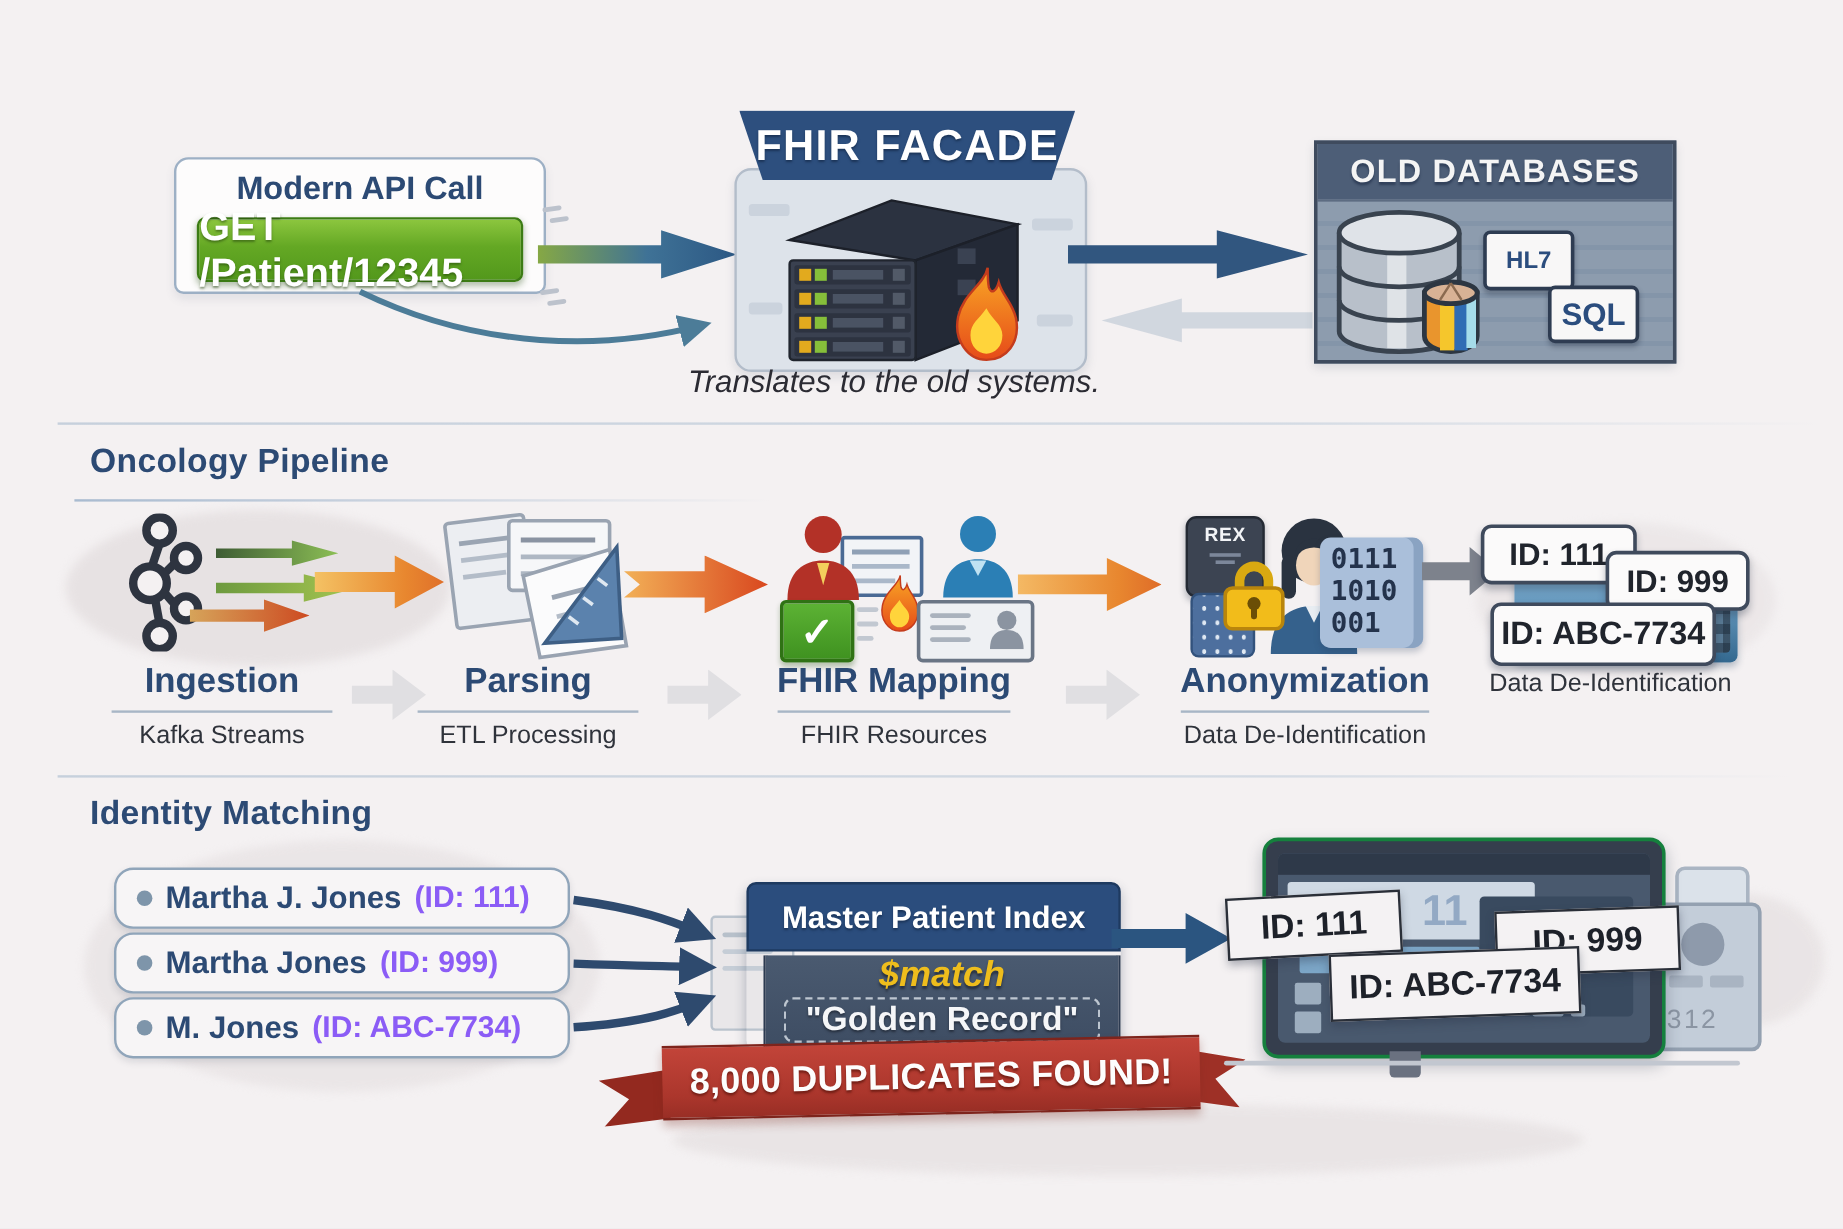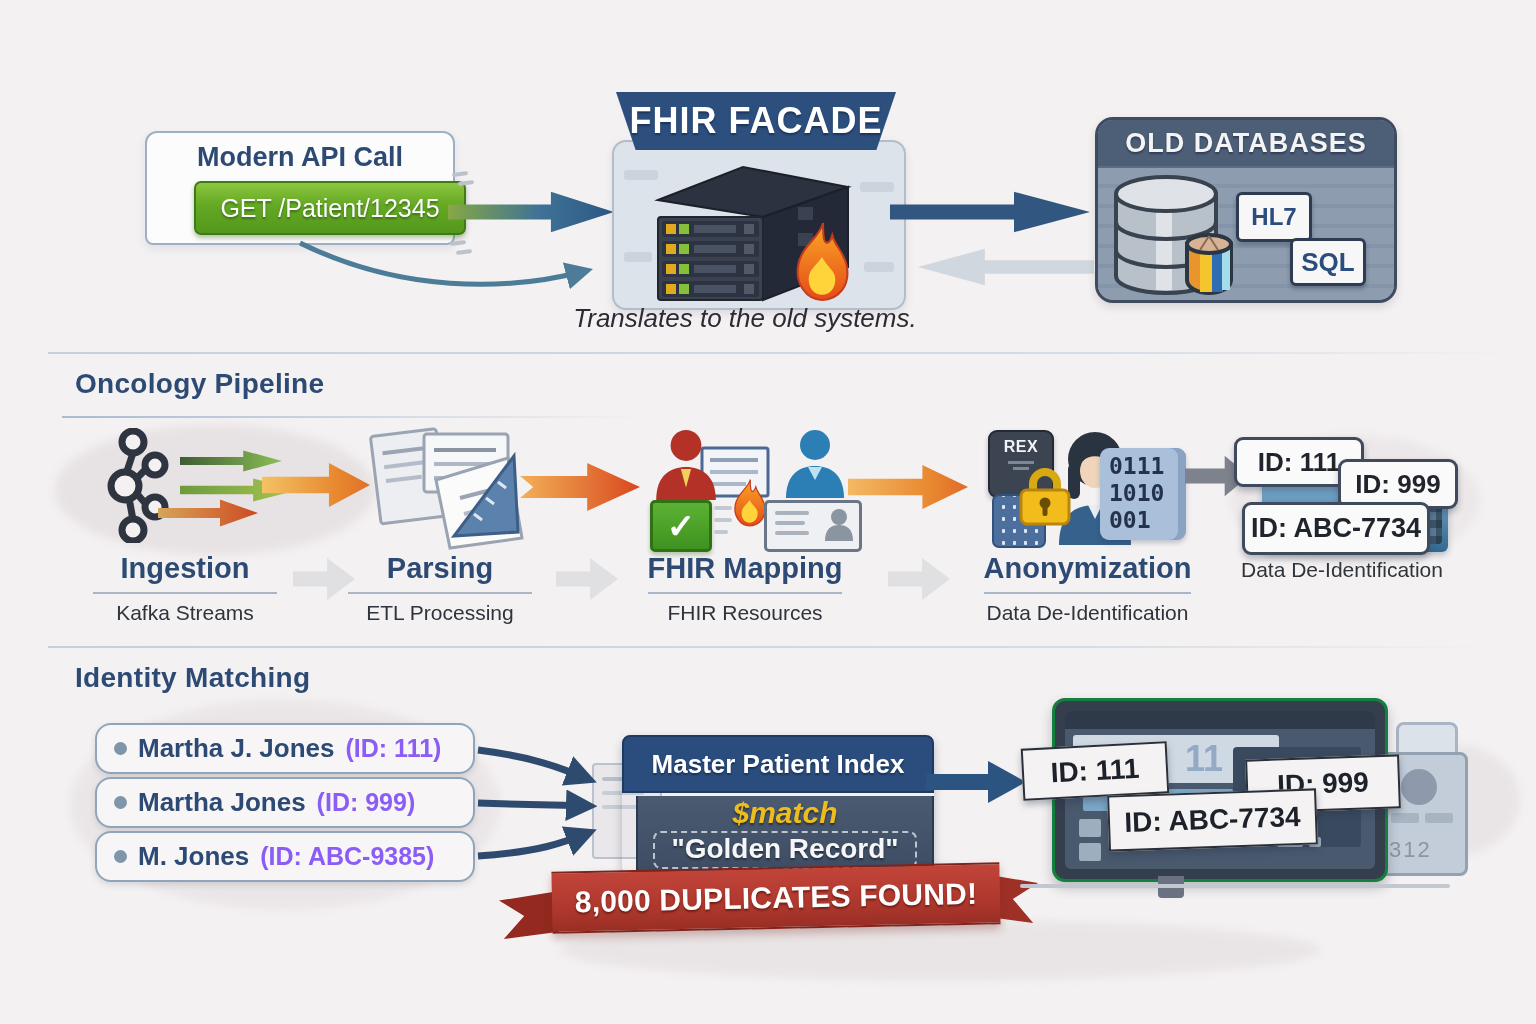--- a/index.html
+++ b/index.html
@@ -11,28 +11,28 @@
   .ar{position:absolute;clip-path:polygon(0 32%,62% 32%,62% 2%,100% 50%,62% 98%,62% 68%,0 68%);}
   .al{position:absolute;clip-path:polygon(100% 32%,38% 32%,38% 2%,0 50%,38% 98%,38% 68%,100% 68%);}
   .arn{position:absolute;clip-path:polygon(0 28%,56% 28%,56% 2%,100% 50%,56% 98%,56% 72%,0 72%,11% 50%);}
   .hatch{background-image:repeating-linear-gradient(135deg,rgba(255,255,255,.10) 0 5px,transparent 5px 11px);}
   
   .h1{position:absolute;font-weight:bold;color:#2c4a74;font-size:28px;letter-spacing:.3px;}
   .divider{position:absolute;height:2px;background:linear-gradient(90deg,#c6d0dc,#d4dbe4 70%,rgba(212,219,228,0));}
   
   #api-card{position:absolute;left:145px;top:131px;width:306px;height:110px;background:#fdfcfc;border:2px solid #9db0c5;border-radius:12px 12px 8px 8px;box-shadow:0 4px 8px rgba(90,100,120,.12);}
   #api-card .ttl{margin-top:9px;text-align:center;font-size:27px;font-weight:bold;color:#2c4a74;}
-  #get-btn{position:absolute;left:17px;top:48px;width:268px;height:50px;border-radius:7px;border:2px solid #3c7c14;background:linear-gradient(180deg,#8cc63e 0%,#64a824 45%,#53981c 100%);display:flex;align-items:center;justify-content:center;color:#fff;font-weight:normal;font-size:25px;text-shadow:0 2px 2px rgba(30,60,10,.5);box-shadow:0 3px 5px rgba(40,80,20,.35);margin-left:30px;}
+  #get-btn{position:absolute;left:17px;top:48px;width:268px;height:50px;border-radius:7px;border:2px solid #3c7c14;background:linear-gradient(180deg,#8cc63e 0%,#64a824 45%,#53981c 100%);display:flex;align-items:center;justify-content:center;color:#fff;font-weight:bold;font-size:33px;text-shadow:0 2px 2px rgba(30,60,10,.5);box-shadow:0 3px 5px rgba(40,80,20,.35);}
   .dash{position:absolute;height:4px;background:#bcc2cc;border-radius:2px;transform:rotate(-8deg);}
   
   #facade-banner{position:absolute;left:616px;top:92px;width:280px;height:58px;background:#2d4f7e;clip-path:polygon(0 0,100% 0,93% 100%,7% 100%);display:flex;align-items:center;justify-content:center;color:#fff;font-weight:bold;font-size:36px;letter-spacing:1px;text-shadow:0 2px 2px rgba(10,25,50,.5);}
   #facade-panel{position:absolute;left:612px;top:140px;width:290px;height:166px;background:#dde3ea;border:2px solid #b3bdca;border-radius:14px;box-shadow:0 4px 8px rgba(90,100,120,.15);}
   #facade-panel .slat{position:absolute;height:10px;background:#cbd3dd;border-radius:3px;}
   
-  #old-db{position:absolute;left:1095px;top:117px;width:296px;height:180px;border:3px solid #3f4b5e;border-radius:18px;overflow:hidden;background:#8d9cae;box-shadow:0 4px 8px rgba(90,100,120,.2);}
+  #old-db{position:absolute;left:1095px;top:117px;width:296px;height:180px;border:3px solid #3f4b5e;border-radius:0;overflow:hidden;background:#8d9cae;box-shadow:0 4px 8px rgba(90,100,120,.2);}
   #old-db .hdr{height:46px;background:#4d5e77;display:flex;align-items:center;justify-content:center;color:#f4f4f4;font-weight:bold;font-size:27px;letter-spacing:1px;text-shadow:0 2px 2px rgba(10,25,50,.45);}
   #old-db .body{position:relative;height:134px;background:repeating-linear-gradient(180deg,#8d9cae 0 16px,#8495a9 16px 20px);border-top:2px solid #5d6c82;}
   .db-tag{position:absolute;background:#f8f7f7;border:3px solid #2e3c52;border-radius:6px;display:flex;align-items:center;justify-content:center;font-weight:bold;color:#2b4d7e;box-shadow:0 3px 4px rgba(20,30,50,.3);}
   #caption-top{position:absolute;left:520px;top:303px;width:450px;text-align:center;font-style:italic;font-size:26px;color:#2b2b33;}
   
   .stage{position:absolute;text-align:center;}
   .stage .lbl{font-size:29px;font-weight:bold;color:#2c4a74;}
   .stage .rule{height:2px;background:#a8b6c6;margin:7px auto 7px;width:92%;}
   .stage .sub{font-size:21px;color:#2f333b;}
   .gray-arrow{position:absolute;background:#e0dfe2;clip-path:polygon(0 32%,55% 32%,55% 0,100% 50%,55% 100%,55% 68%,0 68%);}
@@ -171,21 +171,21 @@
         <ellipse cx="56" cy="20" rx="50" ry="17" fill="#dfe3e8" stroke="#39434f" stroke-width="4"></ellipse>
       </svg>
       <svg class="abs" style="left:82px;top:64px;" width="58" height="66" viewBox="0 0 58 66">
         <path d="M7 12 L7 48 A22 13 0 0 0 51 48 L51 12 Z" fill="#e9952d" stroke="#2c3642" stroke-width="4"></path>
         <rect x="20" y="12" width="12" height="48" fill="#f5c62c"></rect>
         <rect x="32" y="12" width="11" height="48" fill="#2f6cb4"></rect>
         <rect x="42" y="14" width="8" height="44" fill="#a5dcea"></rect>
         <ellipse cx="29" cy="12" rx="22" ry="9" fill="#d8b295" stroke="#2c3642" stroke-width="4"></ellipse>
         <path d="M29 4 L20 18 M29 4 L38 18" stroke="#8a6a50" stroke-width="2" fill="none"></path>
       </svg>
-      <div class="db-tag" style="left:138px;top:24px;width:70px;height:44px;font-size:24px;">HL7</div>
+      <div class="db-tag" style="left:138px;top:24px;width:70px;height:44px;font-size:20px;">HL7</div>
       <div class="db-tag" style="left:192px;top:70px;width:70px;height:42px;font-size:26px;">SQL</div>
     </div>
   </div>
 
   <div id="caption-top">Translates to the old systems.</div>
 
   <div class="divider" style="left:48px;top:352px;width:1470px;"></div>
 
   <div class="h1" style="left:75px;top:368px;">Oncology Pipeline</div>
   <div class="divider" style="left:62px;top:416px;width:580px;background:linear-gradient(90deg,#a9bbd0,rgba(169,187,208,0));"></div>
@@ -337,21 +337,21 @@
     <span class="rid">(ID: 111)</span>
   </div>
   <div class="rec" style="top:777px;">
     <div class="dot"></div>
     <span class="nm">Martha Jones</span>
     <span class="rid">(ID: 999)</span>
   </div>
   <div class="rec" style="top:831px;">
     <div class="dot"></div>
     <span class="nm">M. Jones</span>
-    <span class="rid">(ID: ABC-9385)</span>
+    <span class="rid">(ID: ABC-7734)</span>
   </div>
 
   <div class="abs" style="left:592px;top:763px;width:66px;height:92px;background:#e9e7e9;border:2px solid #bac3cd;border-radius:4px;">
     <div class="dash" style="left:8px;top:12px;width:36px;background:#b7c0ca;transform:none;"></div>
     <div class="dash" style="left:8px;top:26px;width:42px;background:#c5cdd6;transform:none;"></div>
     <div class="dash" style="left:8px;top:40px;width:36px;background:#c5cdd6;transform:none;"></div>
   </div>
 
   <div id="mpi">
     <div class="hdr">Master Patient Index</div>

